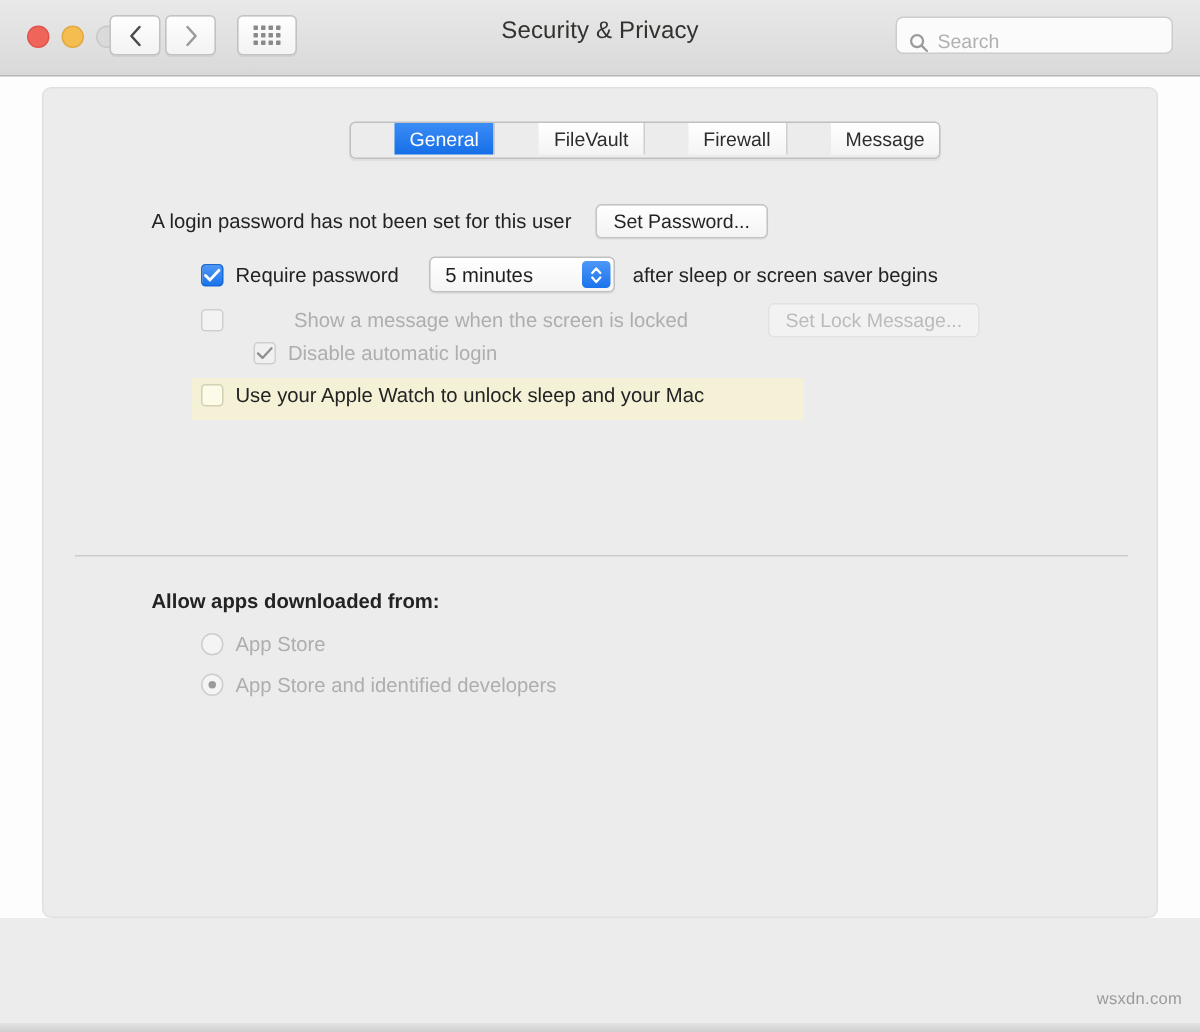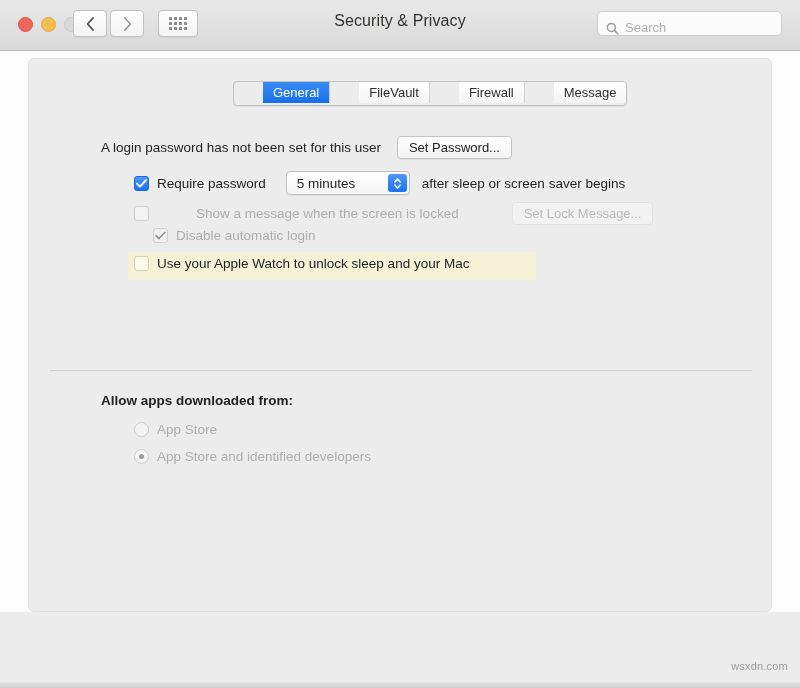--- a/index.html
+++ b/index.html
@@ -394,21 +394,21 @@
     </span>
     <span class="label-text" style="margin-left:12px;">after sleep or screen saver begins</span>
   </div>
 
   <div class="row" style="left:134px; top:202px;gap:39px;">
     <span class="cbox dim-off"></span>
     <span class="label-text dim">Show a message when the screen is locked</span>
     <span class="pushbutton disabled" style="margin-left:14px;">Set Lock Message...</span>
   </div>
 
-  <div class="row" style="left:134px; top:228px;padding-left:19px;">
+  <div class="row" style="left:150px; top:228px;padding-left:19px;">
     <span class="cbox dim-on">
       <svg class="tick" width="11" height="9" viewBox="0 0 11 9">
         <polyline points="1,4.6 4,7.6 10,1.2" fill="none" stroke="#8e8e8e" stroke-width="1.5" stroke-linecap="round" stroke-linejoin="round"></polyline>
       </svg>
     </span>
     <span class="label-text dim">Disable automatic login</span>
   </div>
 
   <div class="highlight-band" style="left:128px; top:252px; width:408px; height:28px;"></div>
   <div class="row" style="left:134px; top:256px;">

